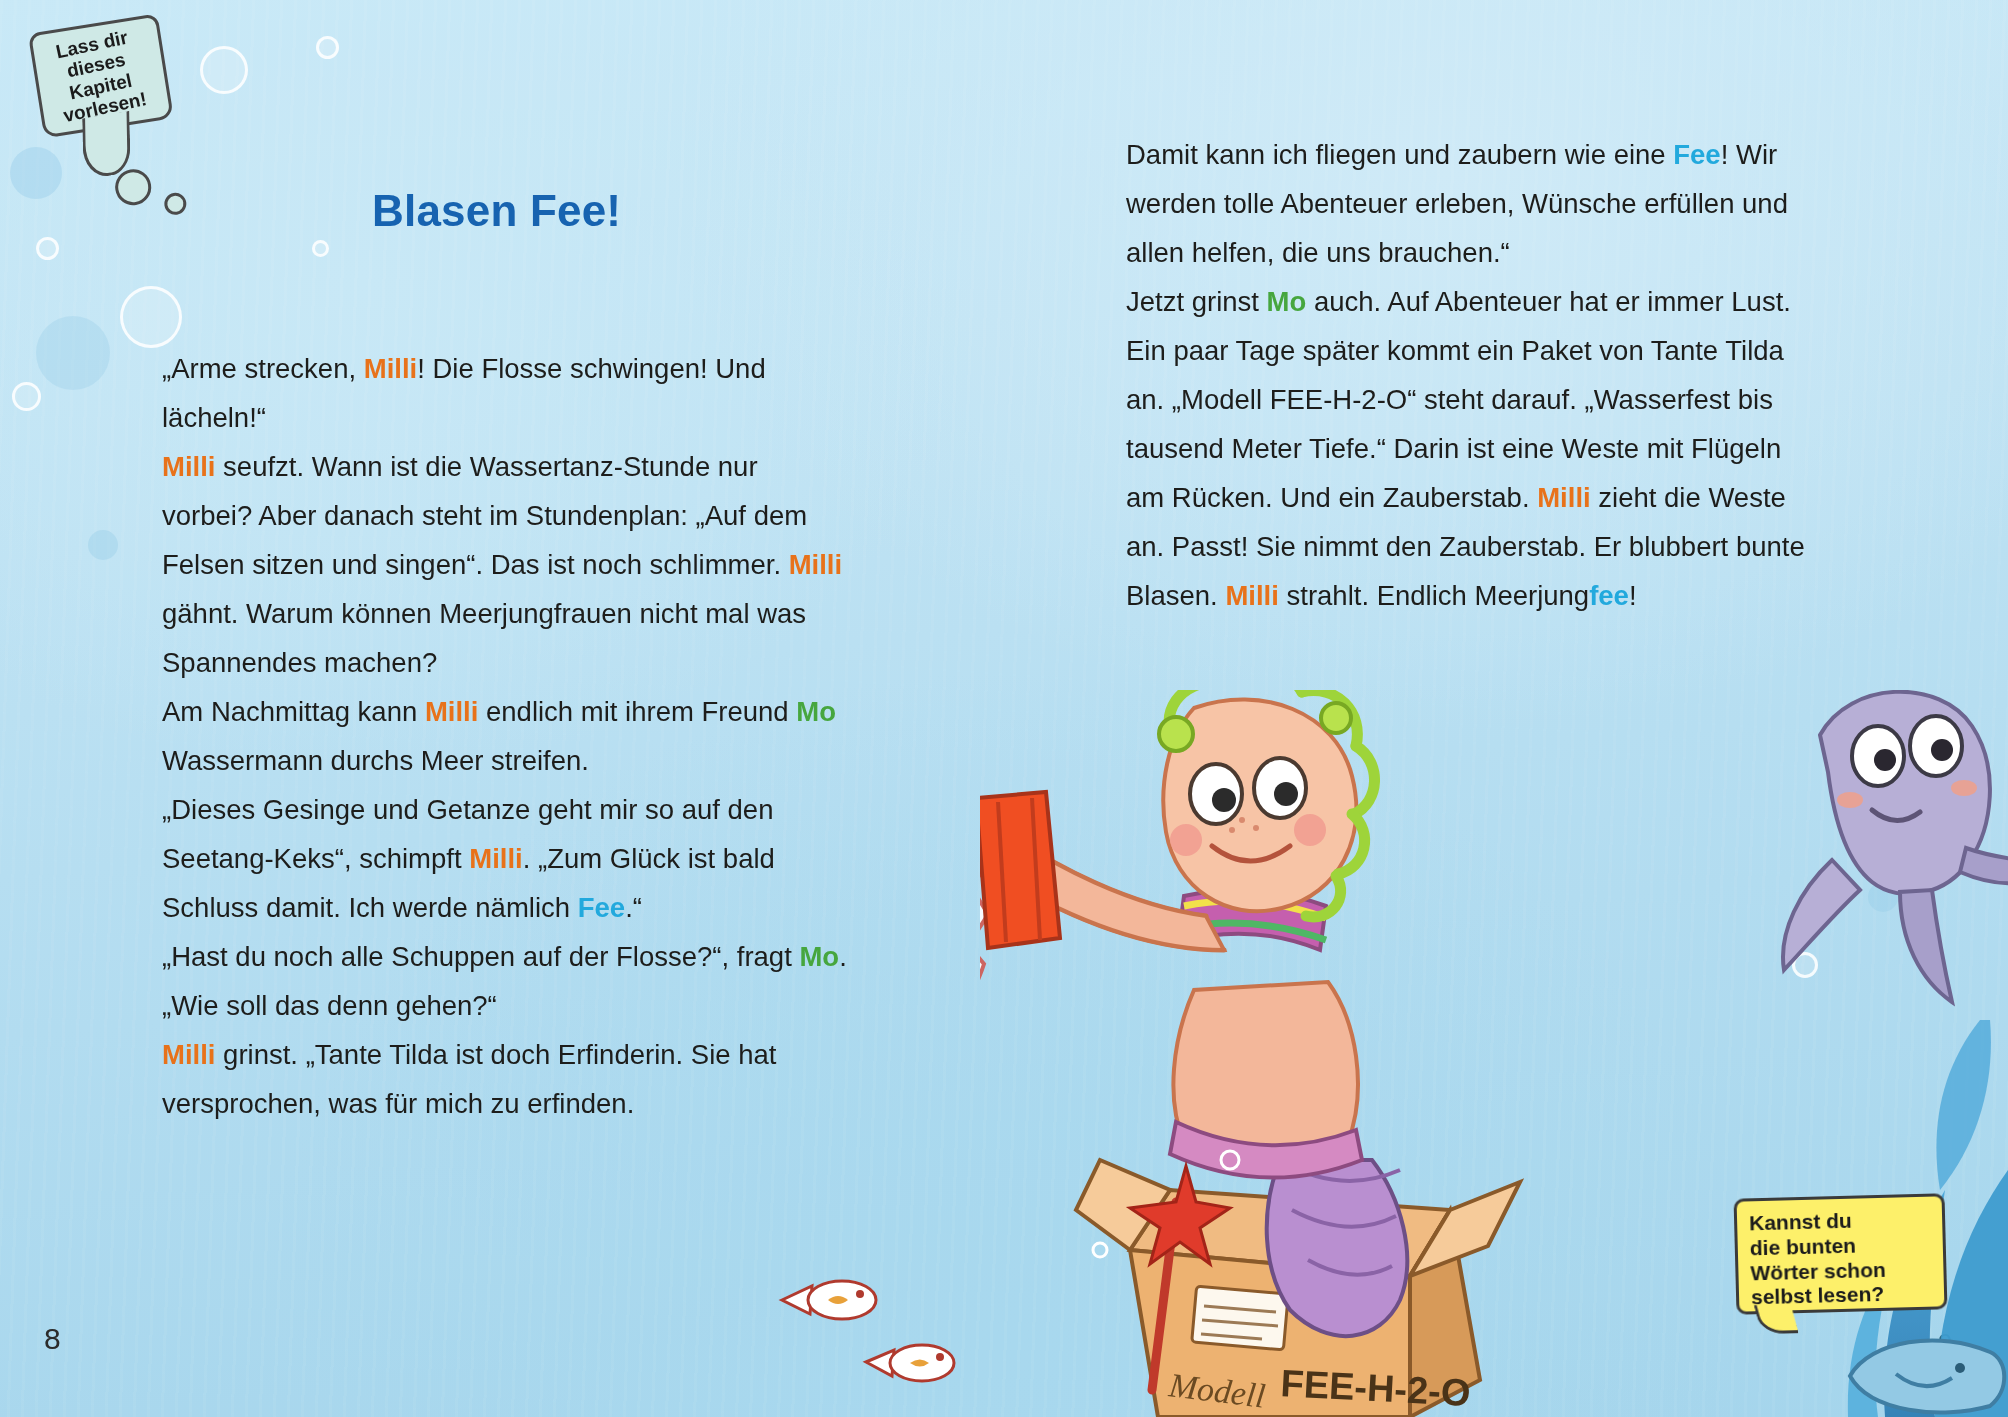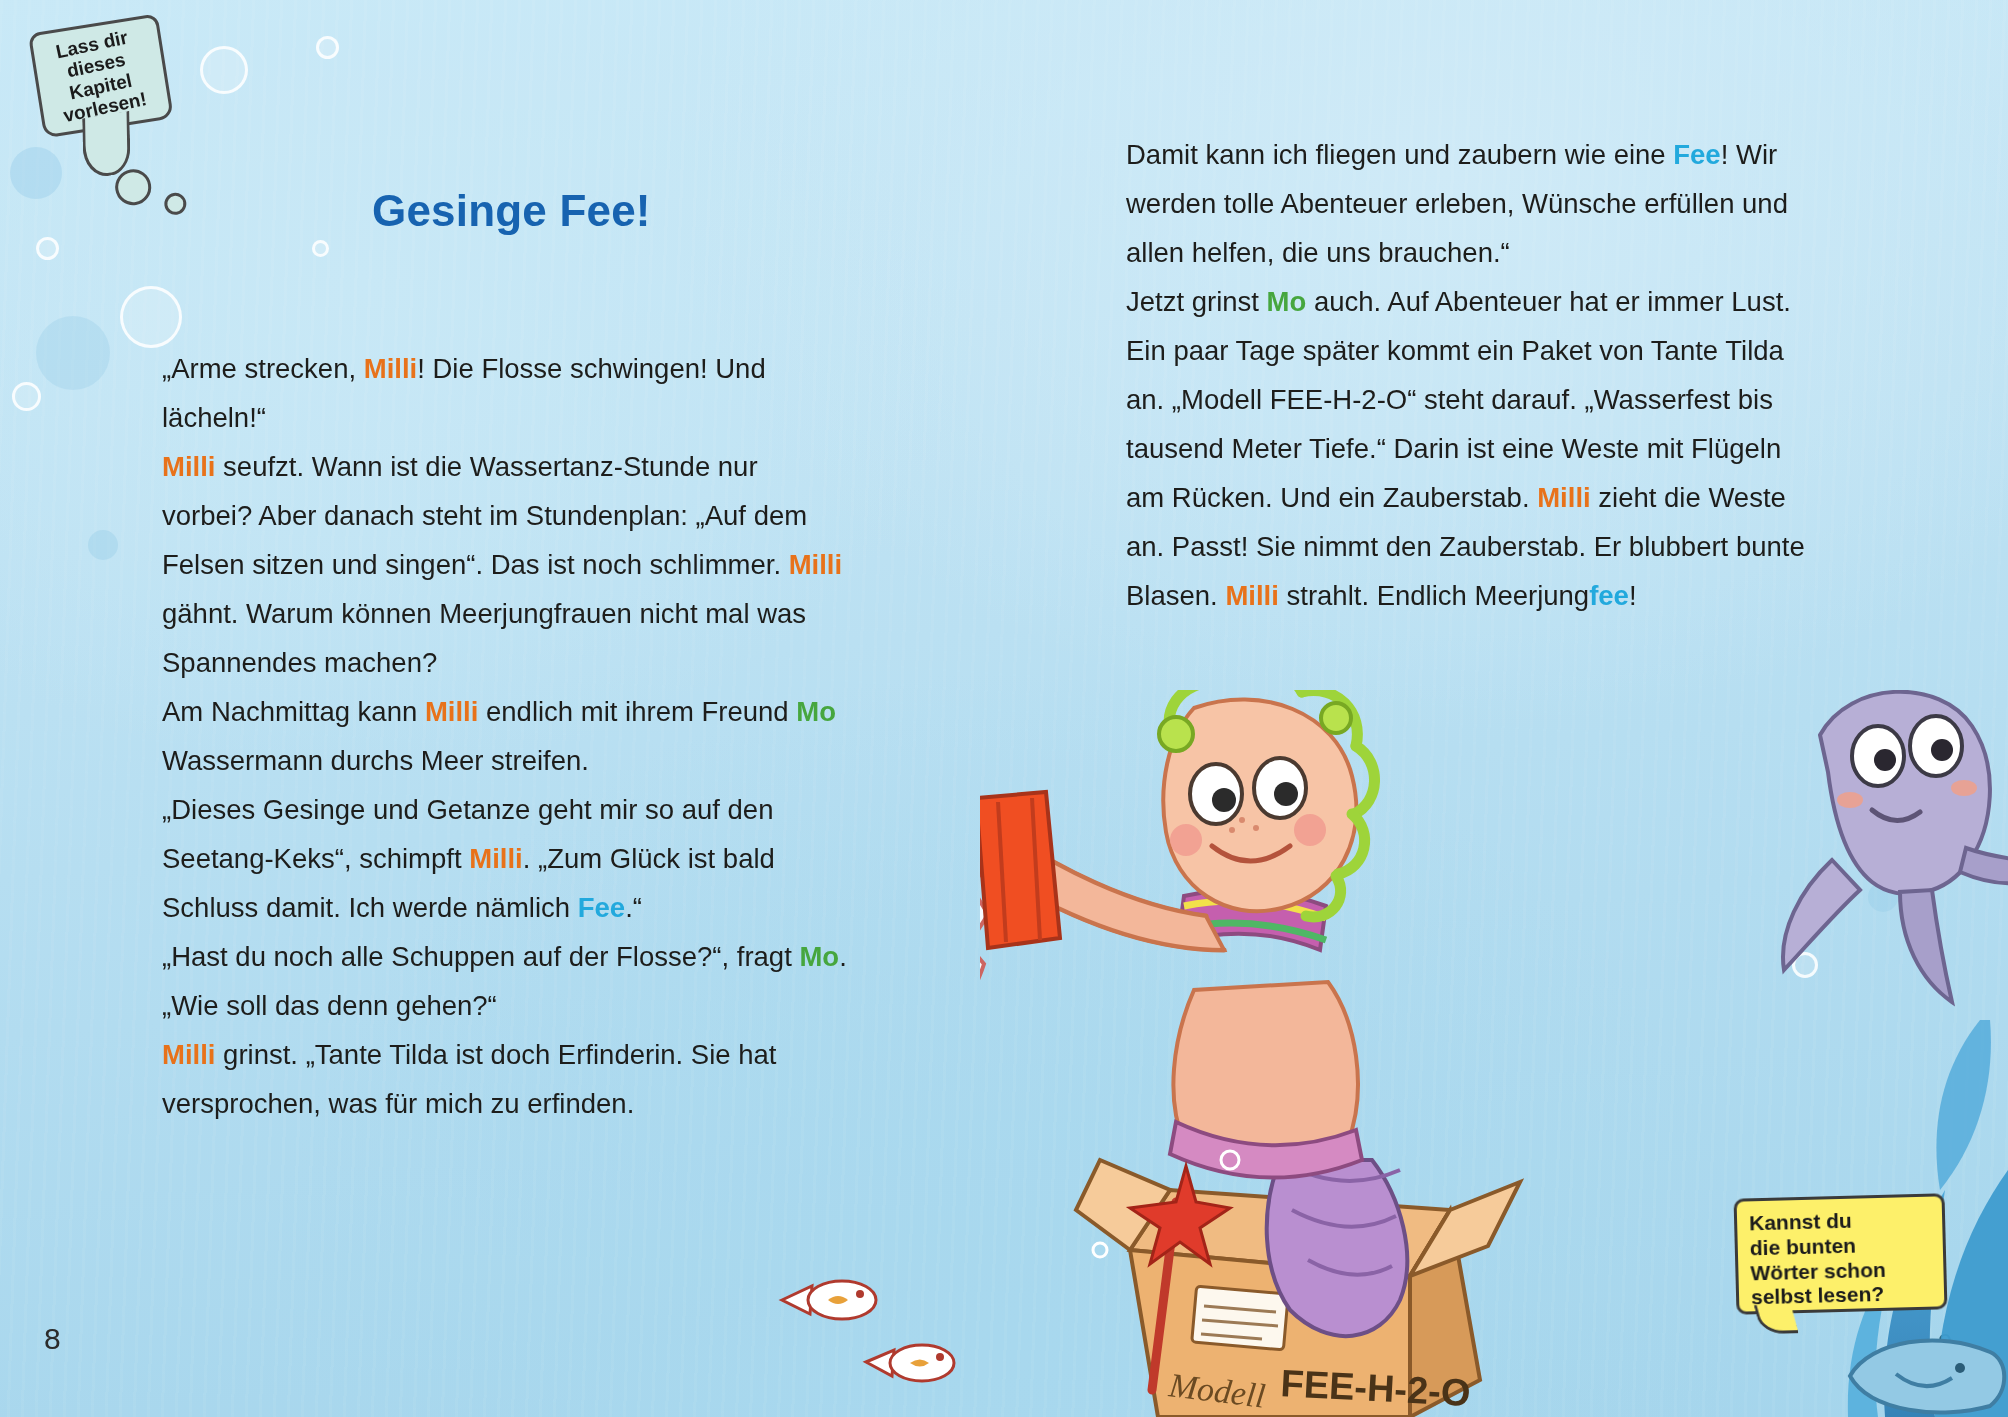--- a/index.html
+++ b/index.html
@@ -127,21 +127,21 @@
     <div class="txt">
       <div>Lass dir</div>
       <div>dieses</div>
       <div>Kapitel</div>
       <div>vorlesen!</div>
     </div>
     <div class="dot" style="left:62px;top:150px;width:30px;height:30px;"></div>
     <div class="dot" style="left:108px;top:180px;width:16px;height:16px;"></div>
   </div>
 
-  <div id="title" style="color: rgb(23, 99, 176);">Gesinge Fee!</div>
+  <div id="title" style="color: rgb(23, 99, 176);">Blasen Fee!</div>
 
   <div class="col" id="col-left"><div><span>„Arme strecken, </span><span class="milli" style="color: rgb(232, 114, 26);">Milli</span><span>! Die Flosse schwingen! Und lächeln!“</span></div><div><span class="milli" style="color: rgb(232, 114, 26);">Milli</span><span> seufzt. Wann ist die Wassertanz-Stunde nur vorbei? Aber danach steht im Stundenplan: „Auf dem Felsen sitzen und singen“. Das ist noch schlimmer. </span><span class="milli" style="color: rgb(232, 114, 26);">Milli</span><span> gähnt. Warum können Meerjungfrauen nicht mal was Spannendes machen?</span></div><div><span>Am Nachmittag kann </span><span class="milli" style="color: rgb(232, 114, 26);">Milli</span><span> endlich mit ihrem Freund </span><span class="mo" style="color: rgb(70, 166, 62);">Mo</span><span> Wassermann durchs Meer streifen.</span></div><div><span>„Dieses Gesinge und Getanze geht mir so auf den Seetang-Keks“, schimpft </span><span class="milli" style="color: rgb(232, 114, 26);">Milli</span><span>. „Zum Glück ist bald Schluss damit. Ich werde nämlich </span><span class="fee" style="color: rgb(34, 169, 221);">Fee</span><span>.“</span></div><div><span>„Hast du noch alle Schuppen auf der Flosse?“, fragt </span><span class="mo" style="color: rgb(70, 166, 62);">Mo</span><span>. „Wie soll das denn gehen?“</span></div><div><span class="milli" style="color: rgb(232, 114, 26);">Milli</span><span> grinst. „Tante Tilda ist doch Erfinderin. Sie hat versprochen, was für mich zu erfinden.</span></div></div>
   <div class="col" id="col-right"><div><span>Damit kann ich fliegen und zaubern wie eine </span><span class="fee" style="color: rgb(34, 169, 221);">Fee</span><span>! Wir werden tolle Abenteuer erleben, Wünsche erfüllen und allen helfen, die uns brauchen.“</span></div><div><span>Jetzt grinst </span><span class="mo" style="color: rgb(70, 166, 62);">Mo</span><span> auch. Auf Abenteuer hat er immer Lust.</span></div><div><span>Ein paar Tage später kommt ein Paket von Tante Tilda an. „Modell FEE-H-2-O“ steht darauf. „Wasserfest bis tausend Meter Tiefe.“ Darin ist eine Weste mit Flügeln am Rücken. Und ein Zauberstab. </span><span class="milli" style="color: rgb(232, 114, 26);">Milli</span><span> zieht die Weste an. Passt! Sie nimmt den Zauberstab. Er blubbert bunte Blasen. </span><span class="milli" style="color: rgb(232, 114, 26);">Milli</span><span> strahlt. Endlich Meerjung</span><span class="fee" style="color: rgb(34, 169, 221);">fee</span><span>!</span></div></div>
 
   <div id="pn-left">8</div>
   <div id="pn-right">9</div>
 
   <div id="illus">
     <svg width="1028" height="727" viewBox="0 0 1028 727" xmlns="http://www.w3.org/2000/svg">
       <defs>

